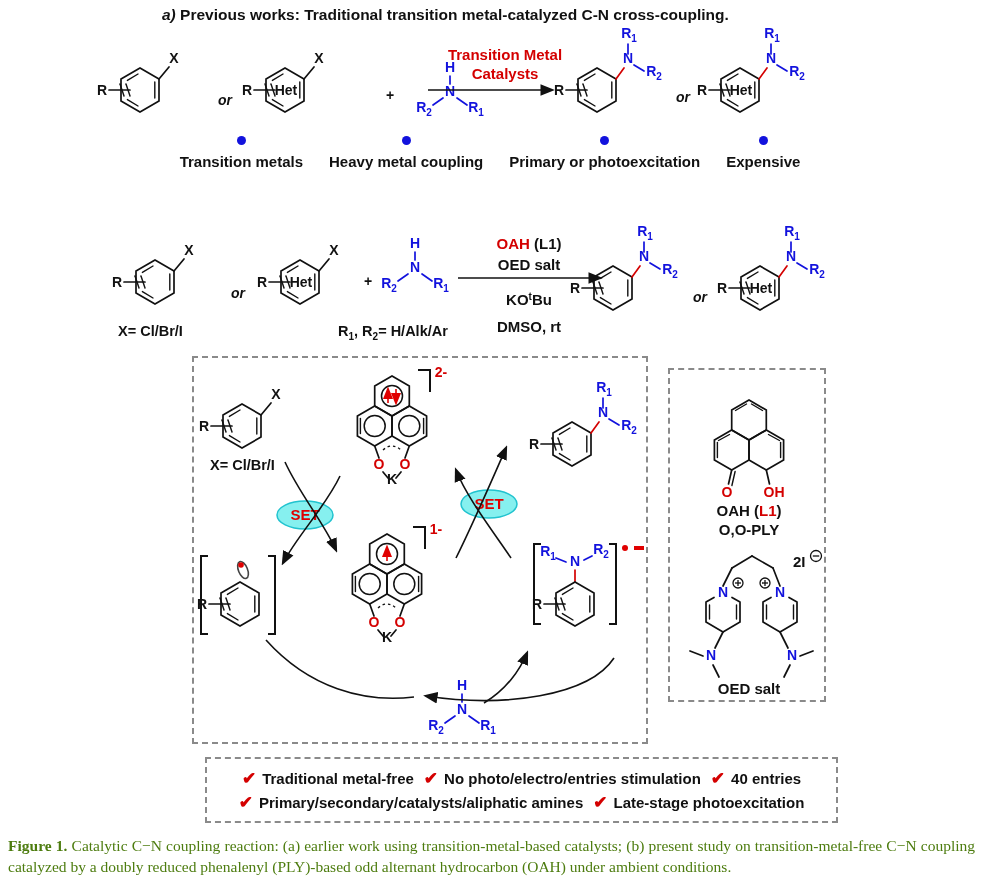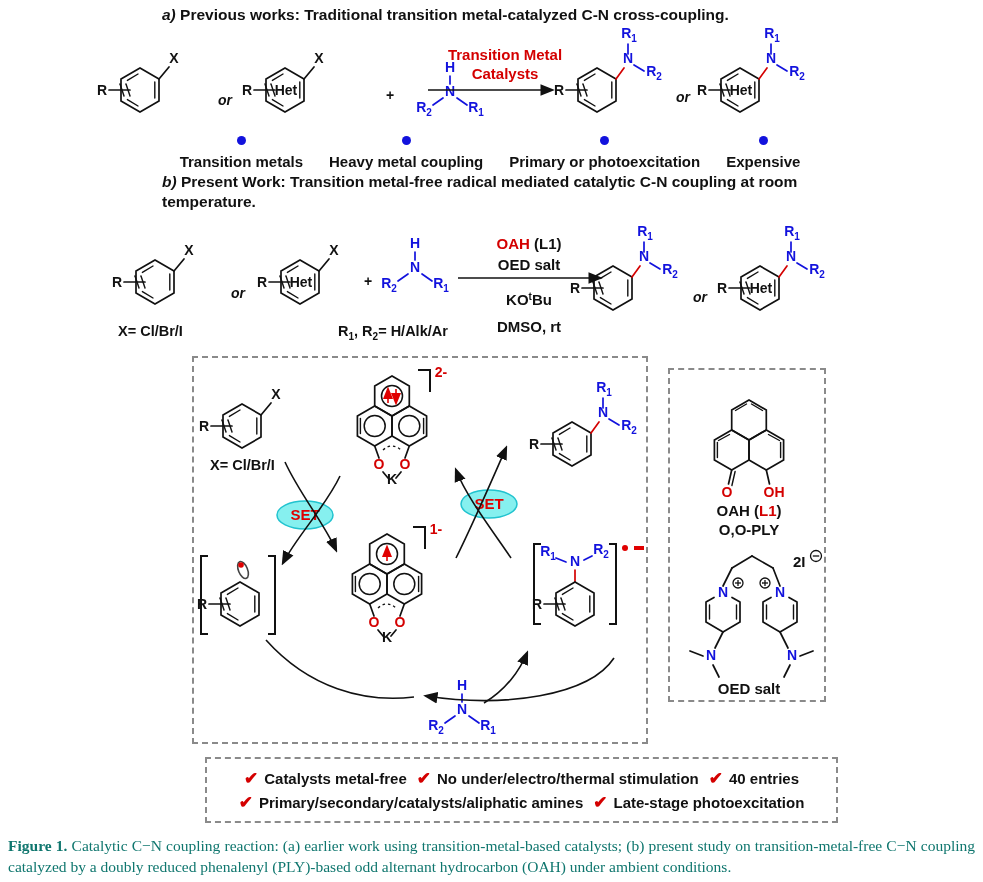--- a/index.html
+++ b/index.html
@@ -8,21 +8,21 @@
   .hd{font-weight:bold;font-size:15.5px;color:#111;line-height:1.3;}
   .hd .ital{font-style:italic;}
   .bullets{display:flex;align-items:center;justify-content:center;gap:26px;font-weight:bold;font-size:15px;color:#111;}
   .bullets .bi{display:flex;align-items:center;gap:8px;flex-direction:column;}
   .dot{width:9px;height:9px;border-radius:50%;background:#1212dd;display:inline-block;}
   .dashbox{border:2px dashed #8a8a8a;box-sizing:border-box;}
   .features{display:flex;flex-direction:column;justify-content:center;gap:7px;height:100%;}
   .frow{display:flex;justify-content:center;align-items:center;gap:10px;font-weight:bold;font-size:15px;color:#111;}
   .fitem{display:flex;align-items:center;gap:6px;}
   .chk{color:#d40000;font-size:17px;line-height:1;}
-  .caption{font-family:"Liberation Serif",serif;font-size:15.5px;color:#0f766e;text-align:justify;line-height:1.35;}
+  .caption{font-family:"Liberation Serif",serif;font-size:15.5px;color:#4d7c0f;text-align:justify;line-height:1.35;}
   .caption .cb{font-weight:bold;}
   
   svg{overflow:visible;}
   .bond{stroke:#111;stroke-width:1.7;fill:none;stroke-linecap:round;}
   .thin{stroke-width:1.4;}
   .redb{stroke:#d40000;}
   .blueb{stroke:#1212dd;}
   .ringc{fill:none;stroke:#111;stroke-width:1.5;}
   .dashb{stroke:#111;stroke-width:1.3;fill:none;stroke-dasharray:2.5 3;}
   .atom{font-family:"Liberation Sans",sans-serif;font-weight:bold;font-size:14px;fill:#111;text-anchor:middle;}
@@ -147,21 +147,20 @@
     <span class="bi">
         <span class="dot"></span>
         <span>Primary or photoexcitation</span>
       </span>
     <span class="bi">
         <span class="dot"></span>
         <span>Expensive</span>
       </span>
   </div>
 
-  <div class="abs hd" style="left:162px;top:172px;width:712px;"><span class="ital">b)</span> <span>Present Work: Transition metal-free radical mediated catalytic C-N coupling at room temperature.</span></div>
 
   <svg class="abs" style="left:60px;top:222px;" width="900" height="132">
     <use href="#arylX" transform="translate(95,60)"></use>
     <text class="atom ital2" x="178" y="76">or</text>
     <use href="#arylXhet" transform="translate(240,60)"></use>
     <text class="atom" x="308" y="64">+</text>
     <use href="#amine" transform="translate(355,44)"></use>
     <text class="deflab" x="58" y="114">X= Cl/Br/I</text>
     <text class="deflab" x="278" y="114"><tspan>R</tspan><tspan class="sub" dy="4">1</tspan><tspan dy="-4">, R</tspan><tspan class="sub" dy="4">2</tspan><tspan dy="-4">= H/Alk/Ar</tspan></text>
     <line class="arrowp" x1="398" y1="56" x2="540" y2="56" marker-end="url(#ah)"></line>
@@ -297,25 +296,25 @@
       </g>
       <text class="cond" x="79" y="324">OED salt</text>
     </svg>
   </div>
 
   <div class="abs dashbox" style="left:205px;top:757px;width:633px;height:66px;">
     <div class="features">
       <div class="frow">
         <span class="fitem">
             <span class="chk">✔</span>
-            <span>Catalysts metal-free</span>
-          </span>
-        <span class="fitem">
-            <span class="chk">✔</span>
-            <span>No under/electro/thermal stimulation</span>
+            <span>Traditional metal-free</span>
+          </span>
+        <span class="fitem">
+            <span class="chk">✔</span>
+            <span>No photo/electro/entries stimulation</span>
           </span>
         <span class="fitem">
             <span class="chk">✔</span>
             <span>40 entries</span>
           </span>
       </div>
       <div class="frow">
         <span class="fitem">
             <span class="chk">✔</span>
             <span>Primary/secondary/catalysts/aliphatic amines</span>

